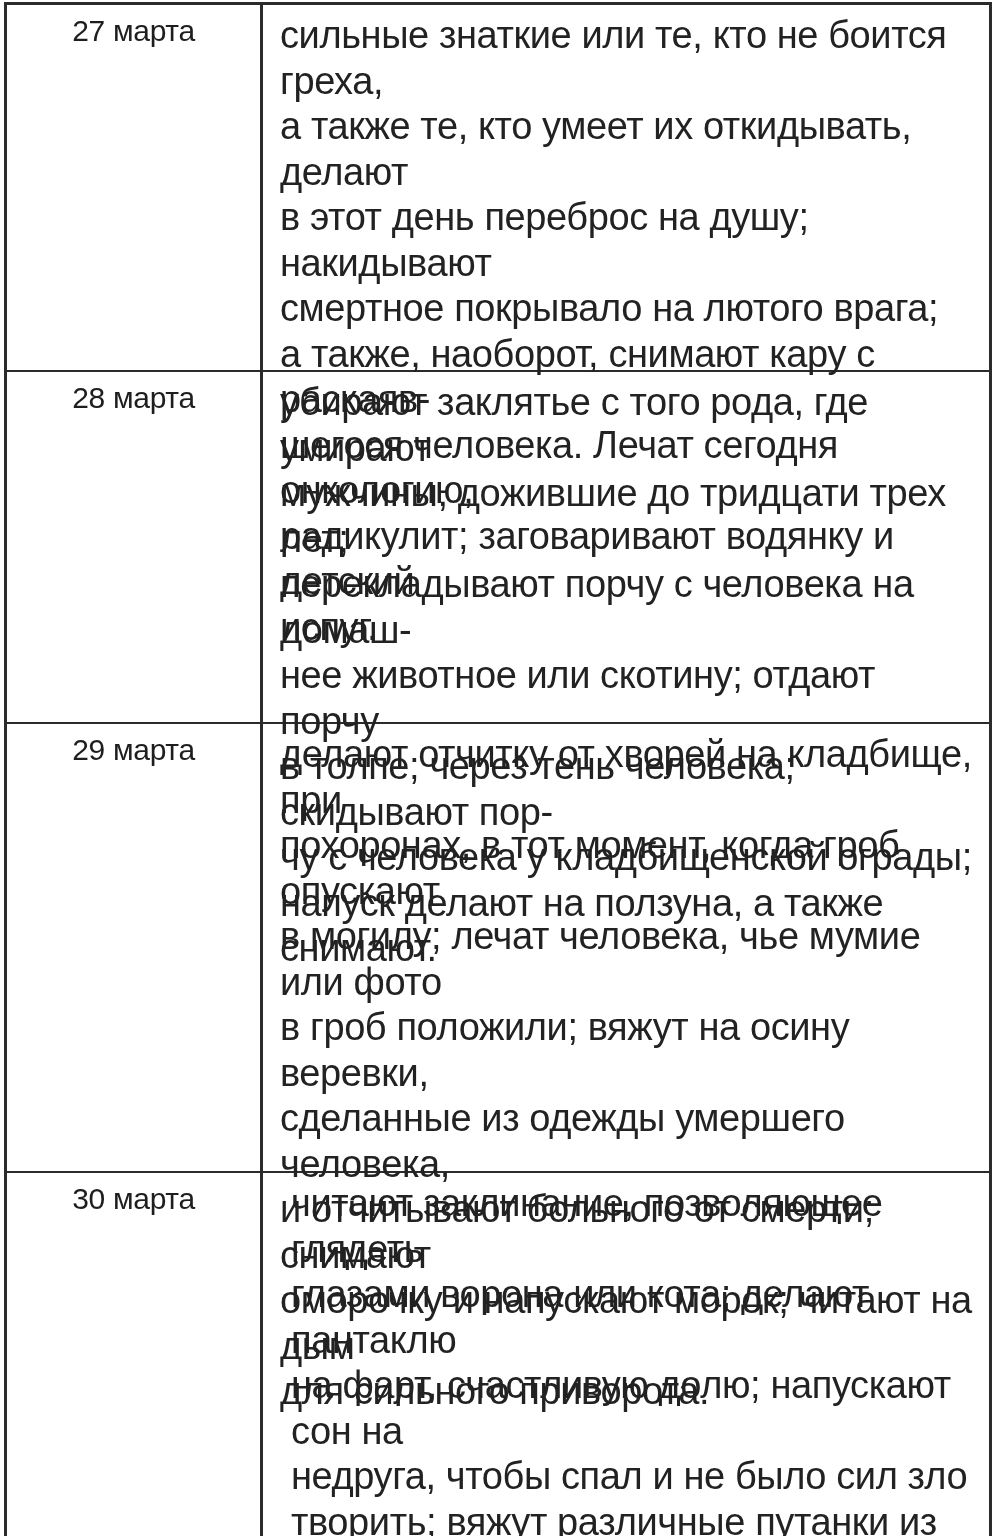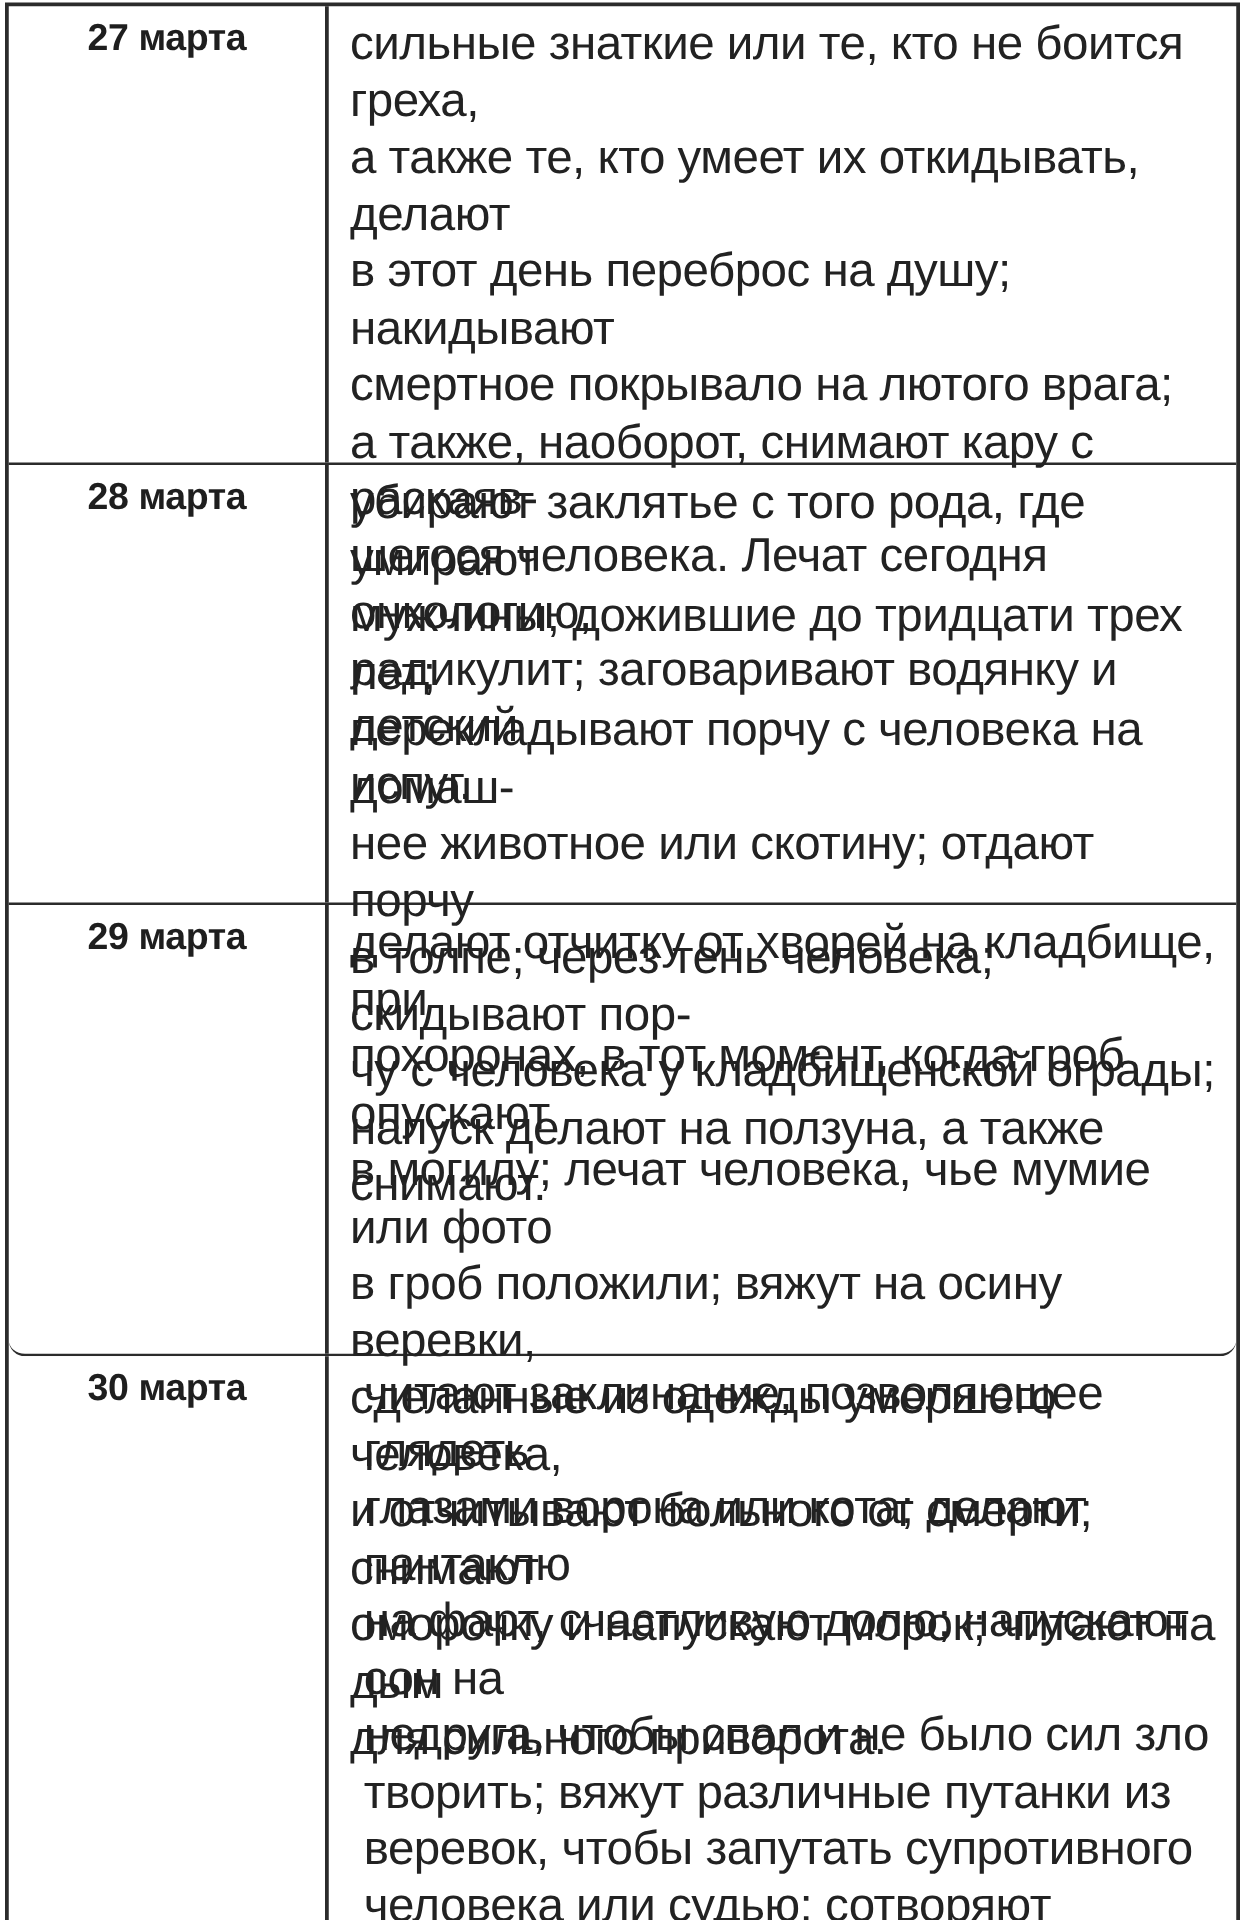--- a/index.html
+++ b/index.html
@@ -24,30 +24,30 @@
     background: #ffffff;
   }
   .t-row {
     display: flex;
     align-items: stretch;
     border-bottom: 2px solid #2b2b2b;
   }
   .t-row:last-child { border-bottom: none; }
   .t-row.r1 { height: 367px; }
   .t-row.r2 { height: 352px; }
-  .t-row.r3 { height: 361px; border-radius: 13px; }
+  .t-row.r3 { height: 449px; }
   .t-row.r4 { height: 589px; gap: 11px; }
   .cell-date {
     width: 256px;
     flex: 0 0 256px;
     border-right: 3px solid #2b2b2b;
     text-align: center;
     padding-top: 9px;
     font-size: 30px;
-    font-weight: 700;
+    font-weight: 400;
     letter-spacing: -0.3px;
     color: #1e1e1e;
   }
   .cell-text {
     flex: 1 1 auto;
     padding: 8px 8px 0 17px;
     font-size: 38px;
     line-height: 45.5px;
     letter-spacing: -0.4px;
     color: #222222;

